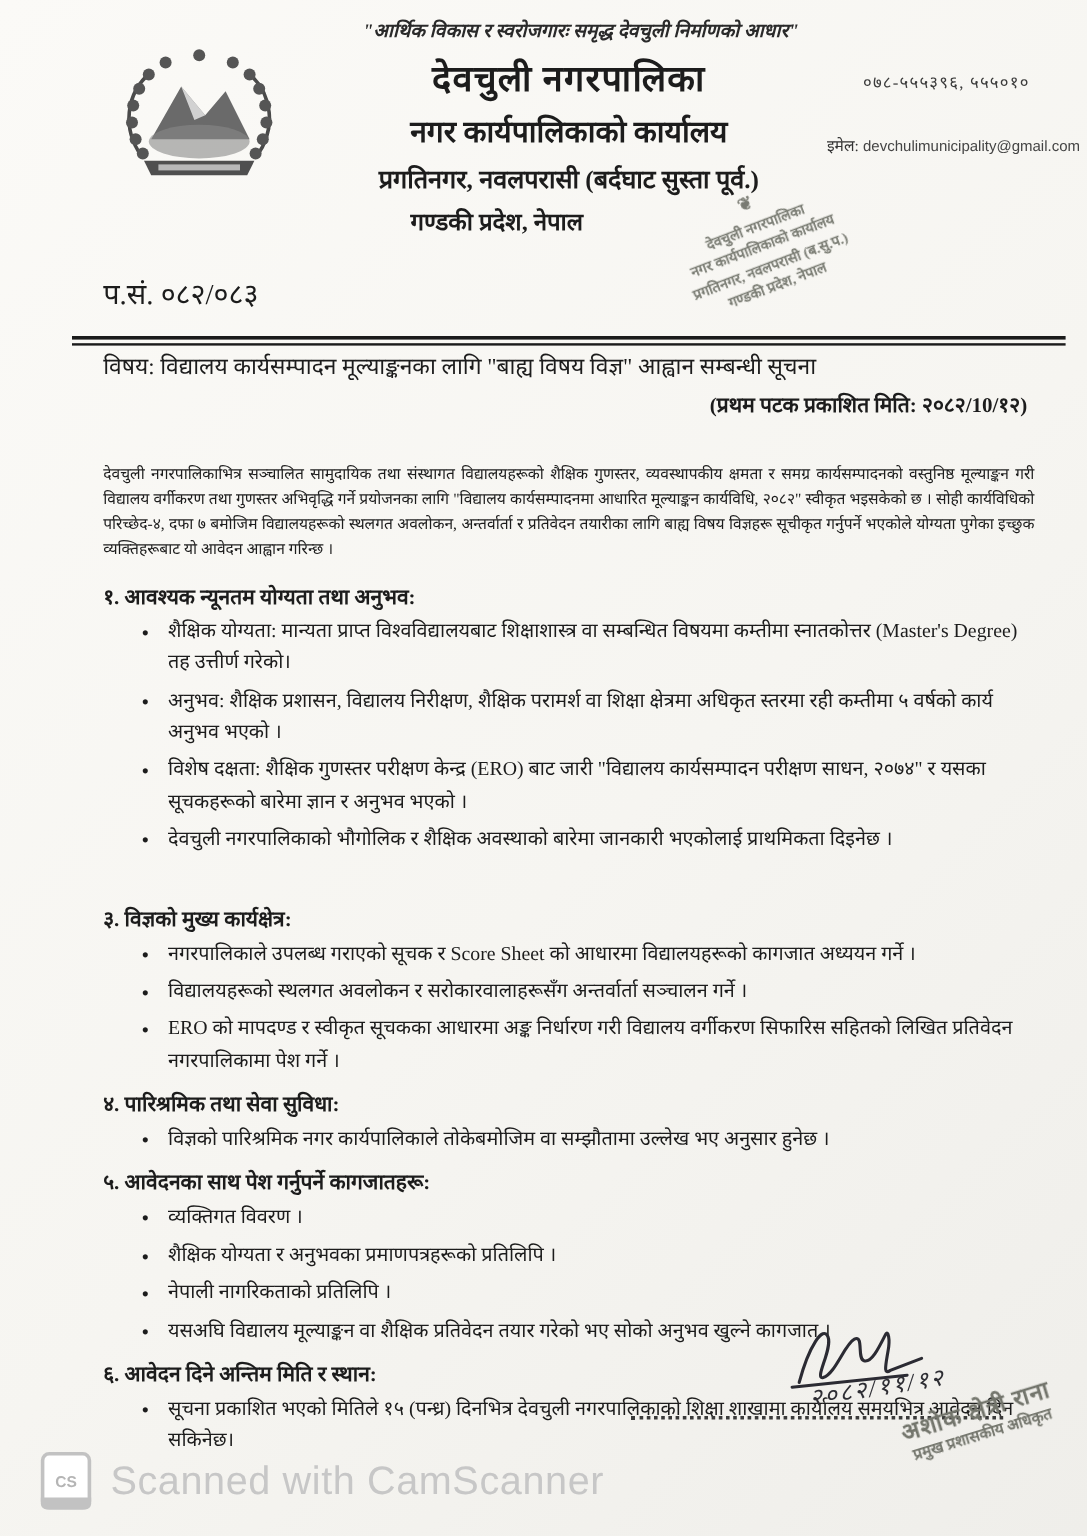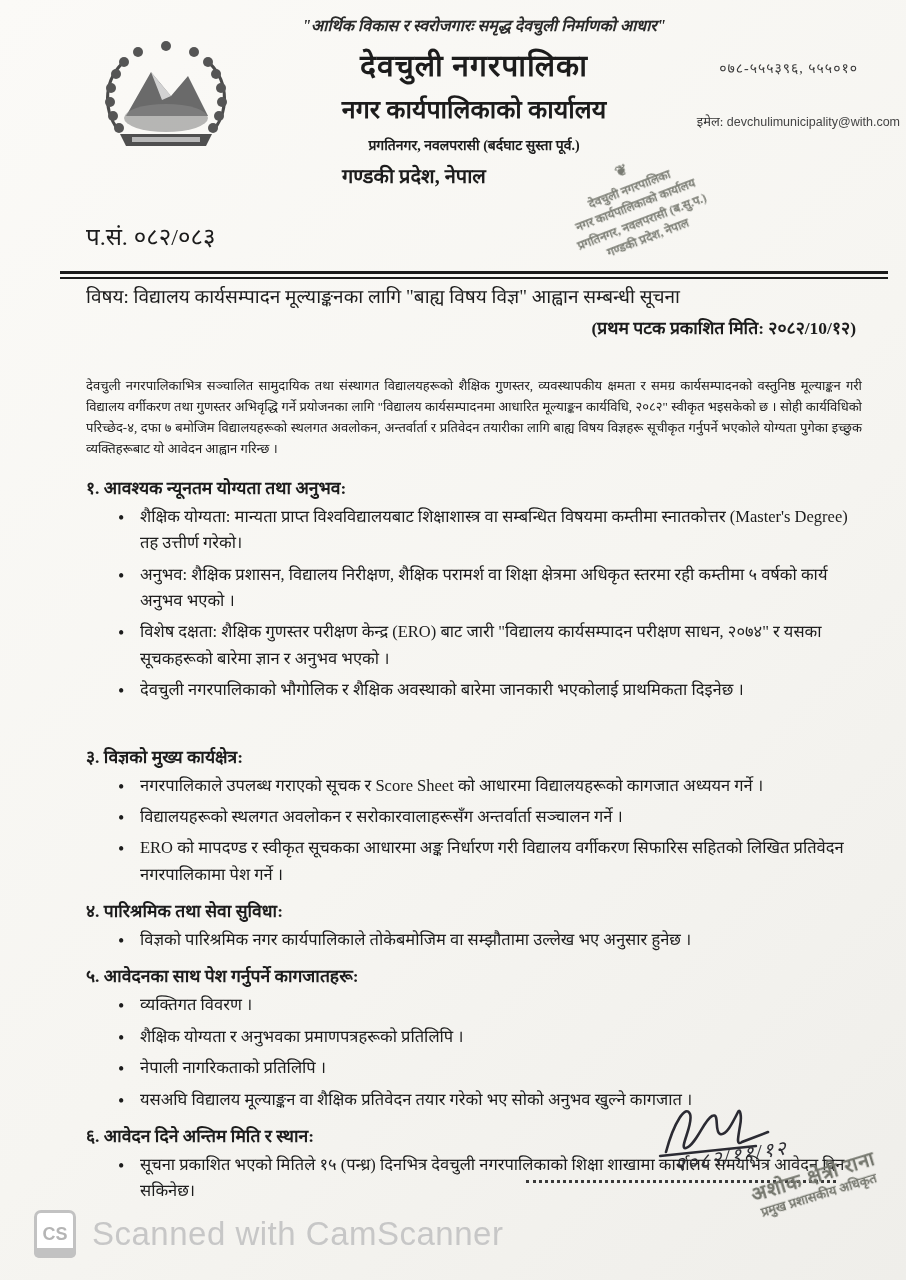--- a/index.html
+++ b/index.html
@@ -52,21 +52,21 @@
     margin-top:6px;
     position:relative;
   }
   .email-line{
     position:absolute;right:6px;top:112px;
     font-size:12.5px;font-weight:400;color:#444;
     font-family:"Liberation Sans","DejaVu Sans",sans-serif;
   }
   .email-label{font-family:"Liberation Serif","DejaVu Serif",serif;font-size:13px;color:#333;}
   .addr1{
-    text-align:center;font-size:14px;font-weight:700;margin-top:10px;
+    text-align:center;font-size:21px;font-weight:700;margin-top:10px;
   }
   .addr2{
     text-align:center;font-size:20px;font-weight:700;margin-top:8px;margin-right:120px;
   }
   
   .office-stamp{
     position:absolute;left:520px;top:158px;width:230px;
     transform:rotate(-21deg);
     color:#5e6157;
     opacity:.82;
@@ -165,21 +165,21 @@
     display:flex;align-items:center;gap:16px;
     color:#c7c7c7;
   }
   .cs-badge{
     width:36px;height:42px;
     border:3px solid #c2c2c2;
     border-radius:7px;
     position:relative;
     display:flex;align-items:center;justify-content:center;
     font-family:"Liberation Sans","DejaVu Sans",sans-serif;
-    font-weight:700;font-size:18px;color:#b5b5b5;
+    font-weight:700;font-size:13px;color:#b5b5b5;
     background:#fff;
   }
   .cs-badge::after{
     content:"";
     position:absolute;left:-3px;right:-3px;bottom:-3px;height:10px;
     background:#c2c2c2;border-radius:0 0 5px 5px;
   }
   .cam-text{
     font-family:"Liberation Sans","DejaVu Sans",sans-serif;
     font-size:33px;
@@ -220,21 +220,21 @@
       <ellipse cx="70" cy="80" rx="42" ry="14" fill="#888" opacity="0.6"></ellipse>
       <path d="M24 96 L116 96 L110 108 L30 108 Z" fill="#4f4f4f"></path>
       <rect x="36" y="99" width="68" height="5" fill="#fff" opacity="0.6"></rect>
     </g>
   </svg>
 
   <div class="phone">०७८-५५५३९६, ५५५०१०</div>
 
   <div class="email-line">
     <span class="email-label">इमेल:</span>
-    <span>devchulimunicipality@with.com</span>
+    <span>devchulimunicipality@gmail.com</span>
   </div>
 
   <div class="office-stamp">
     <div class="st-emblem">❦</div>
     <div>देवचुली नगरपालिका</div>
     <div>नगर कार्यपालिकाको कार्यालय</div>
     <div>प्रगतिनगर, नवलपरासी (ब.सु.प.)</div>
     <div>गण्डकी प्रदेश, नेपाल</div>
   </div>
 

